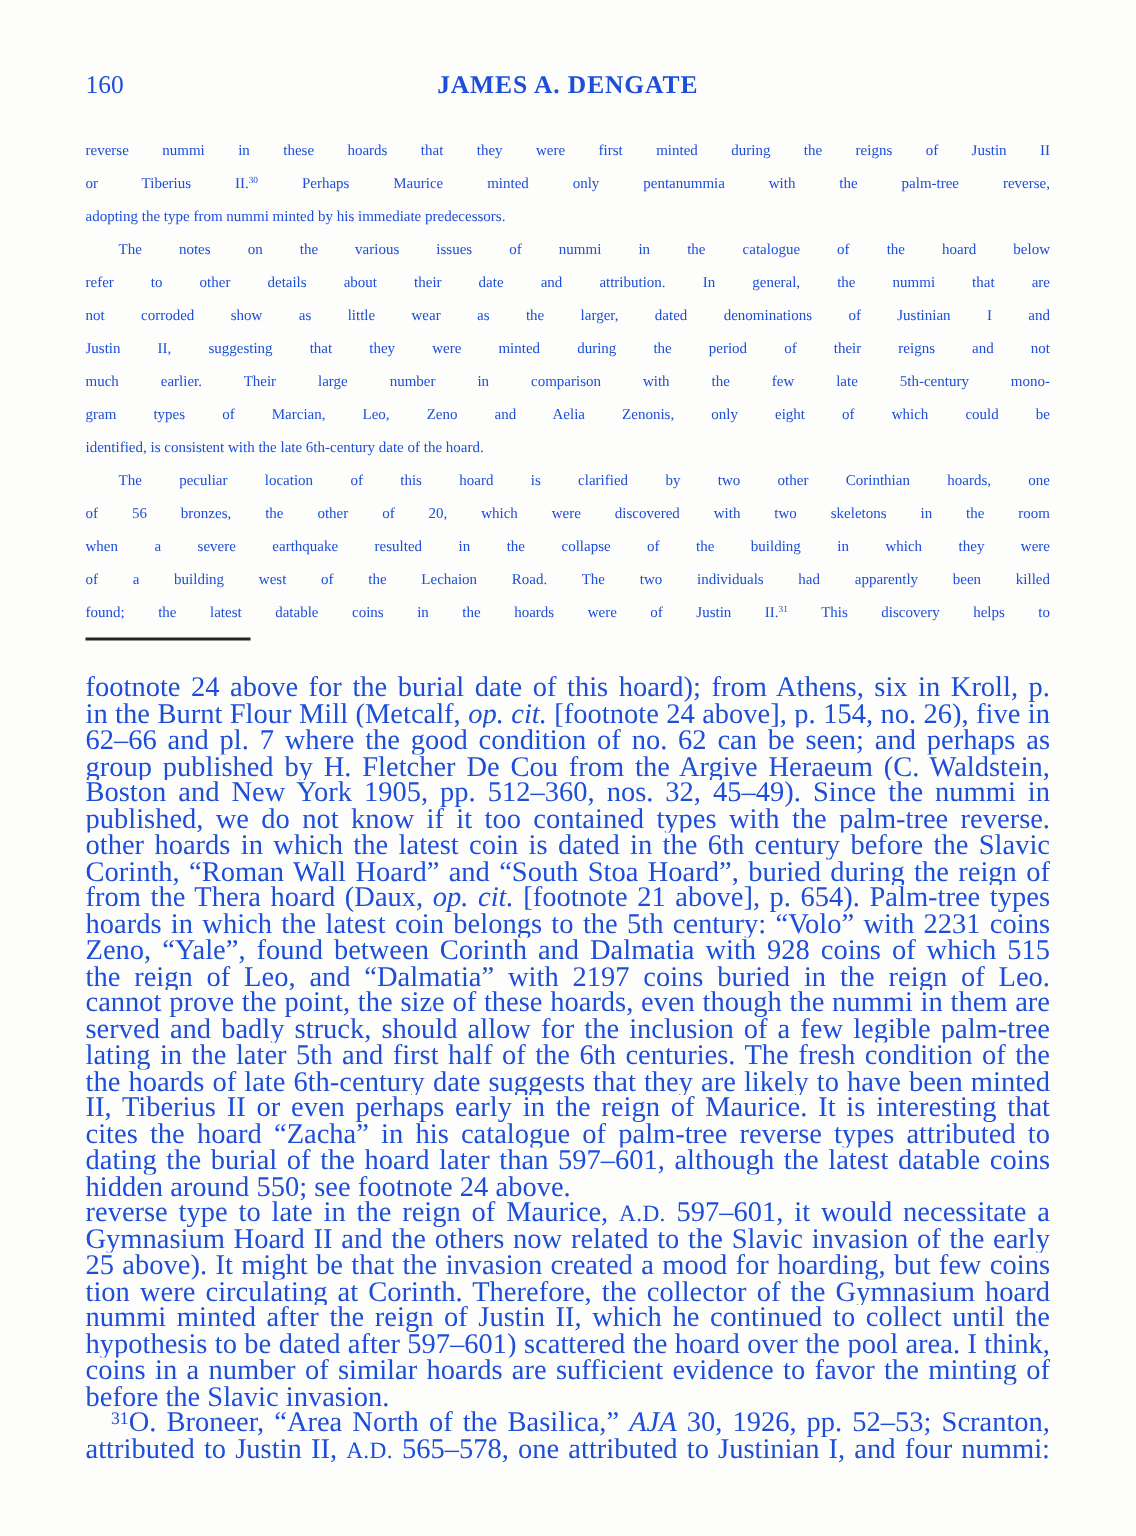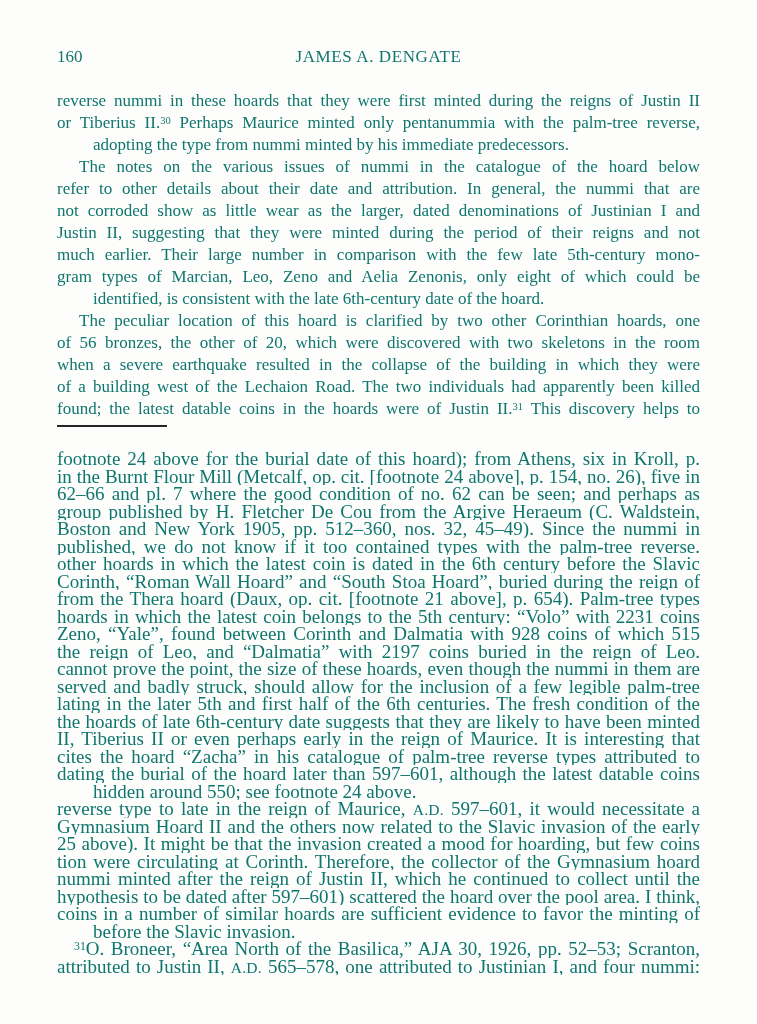--- a/index.html
+++ b/index.html
@@ -5,21 +5,21 @@
   html, body {
     margin: 0;
     padding: 0;
     background: #ffffff;
   }
   .page {
     position: relative;
     width: 757px;
     height: 1024px;
     background: #fdfdfc;
-    color: #0f766e;
+    color: #1d4ed8;
     font-family: "Liberation Serif", serif;
     overflow: hidden;
   }
   .header {
     position: absolute;
     top: 47px;
     left: 57px;
     width: 643px;
     height: 22px;
     font-size: 17px;
@@ -27,27 +27,28 @@
   }
   .pagenum {
     position: absolute;
     left: 0;
     top: 0;
   }
   .runhead {
     display: block;
     text-align: center;
     letter-spacing: 0.6px;
+    font-weight: bold;
   }
   .body-text {
     position: absolute;
     top: 90px;
     left: 57px;
     width: 643px;
-    font-size: 17px;
+    font-size: 10px;
     font-family: Liberation Serif, serif;
   }
   .body-text .tline {
     line-height: 22px;
     height: 22px;
   }
   .body-text .indent {
     text-indent: 22px;
   }
   .fnsep {
@@ -73,28 +74,28 @@
     text-indent: 17px;
   }
   .tline {
     text-align: justify;
     text-align-last: justify;
     overflow: hidden;
     white-space: normal;
   }
   .tline.endpara {
     text-align-last: left;
-    margin-left: 36px;
   }
   .sup {
     font-size: 0.62em;
     position: relative;
     top: -0.42em;
   }
   .i {
+    font-style: italic;
     margin-top: 32px;
   }
   .sc {
     font-size: 0.82em;
     letter-spacing: 0.2px;
   }
 </style>
 </head>
 <body>
 

